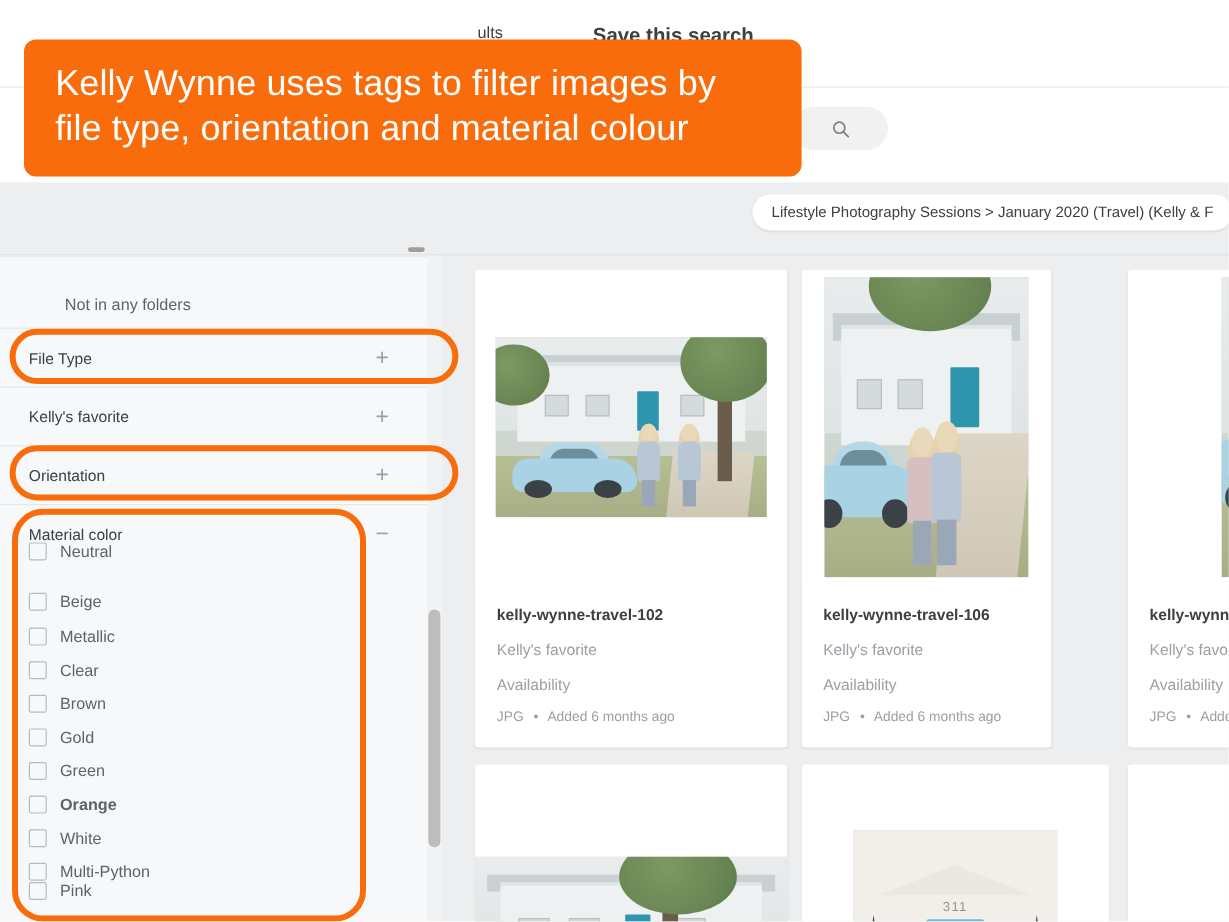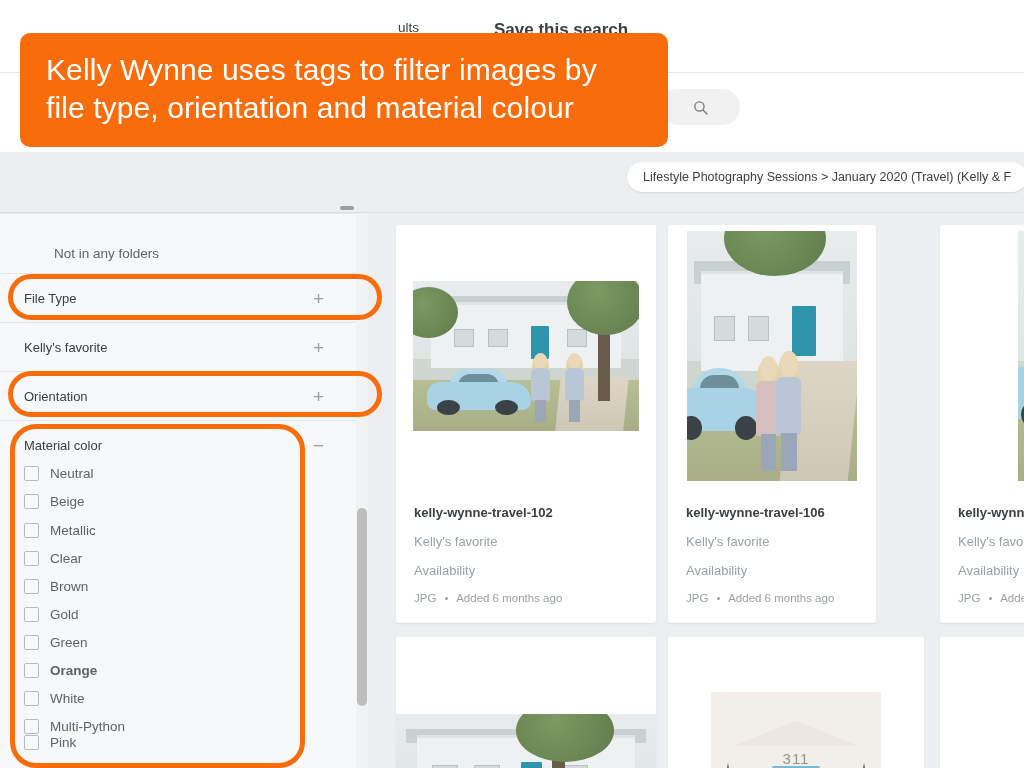--- a/index.html
+++ b/index.html
@@ -186,21 +186,21 @@
     position: absolute; border-radius: 50%;
     background: radial-gradient(circle at 40% 35%, #7d9a64, #5d7a4a);
   }
   .trunk { position: absolute; background: #6a5c4a; }
 
   
   .bd-wall { position: absolute; left: 0; top: 0; width: 100%; height: 100%; background: #f2eeea; }
   .bd-gable { position: absolute; left: 12%; top: 18%; width: 76%; height: 16%; background: #ece7e2;
               clip-path: polygon(50% 0, 100% 100%, 0 100%); }
   .bd-num { position: absolute; left: 50%; top: 36%; transform: translateX(-50%);
-            font-size: 15px; color: #9a938c; letter-spacing: 1px; }
+            font-size: 11px; color: #9a938c; letter-spacing: 1px; }
   .bd-door { position: absolute; left: 36%; top: 46%; width: 28%; height: 54%; background: #74bcd2; border-radius: 2px; }
   .bd-lamp { position: absolute; top: 44%; width: 8%; height: 16%; background: #3a3a3a;
              clip-path: polygon(50% 0,60% 40%,100% 60%,50% 100%,0 60%,40% 40%); }
 
   
   .callout {
     position: absolute; left: 20px; top: 33px; width: 648px;
     background: #f96c0b; border-radius: 10px;
     padding: 18px 26px 20px 26px;
     color: #ffffff; font-size: 30px; line-height: 1.26;
@@ -260,21 +260,21 @@
       <span class="lbl">Orientation</span>
       <span class="sign">+</span>
     </div>
     <div class="sb-sep" style="top:207px;"></div>
 
     <div class="sb-row" style="top:208px;">
       <span class="lbl">Material color</span>
       <span class="sign">−</span>
     </div>
 
-    <div class="sb-check-row" style="top:246px;padding-left:16px;">
+    <div class="sb-check-row" style="top:232px;padding-left:16px;">
       <span class="cbox"></span>
       <span class="cbox-lbl">Neutral</span>
     </div>
     <div class="sb-check-row" style="top:274px;">
       <span class="cbox"></span>
       <span class="cbox-lbl">Beige</span>
     </div>
     <div class="sb-check-row" style="top:331px;">
       <span class="cbox"></span>
       <span class="cbox-lbl">Clear</span>

